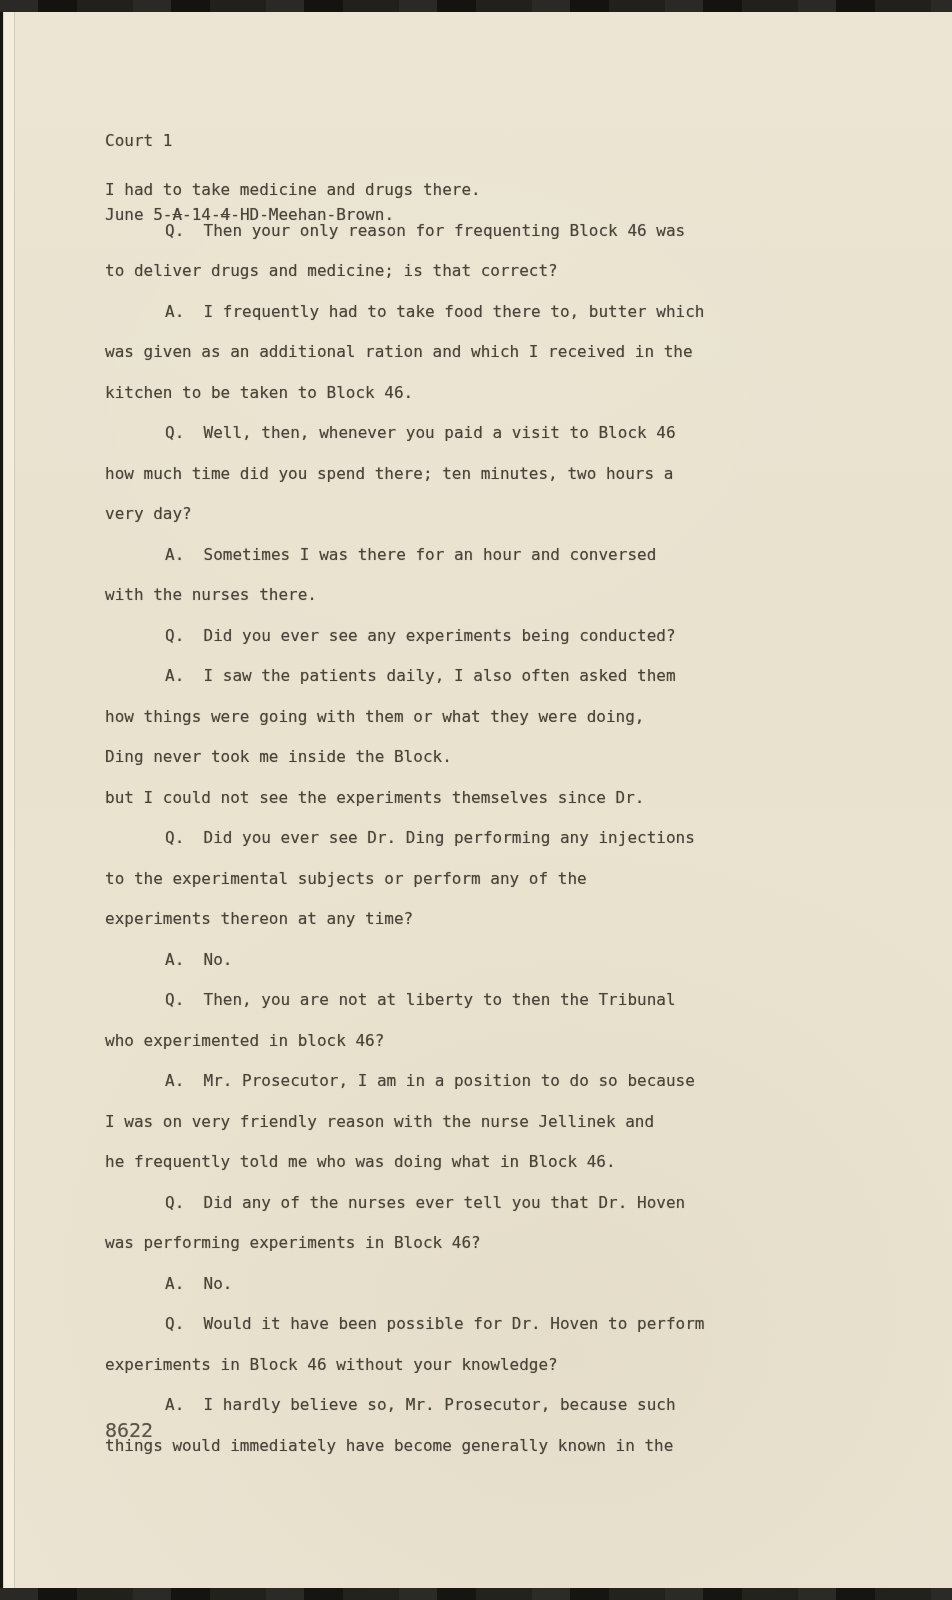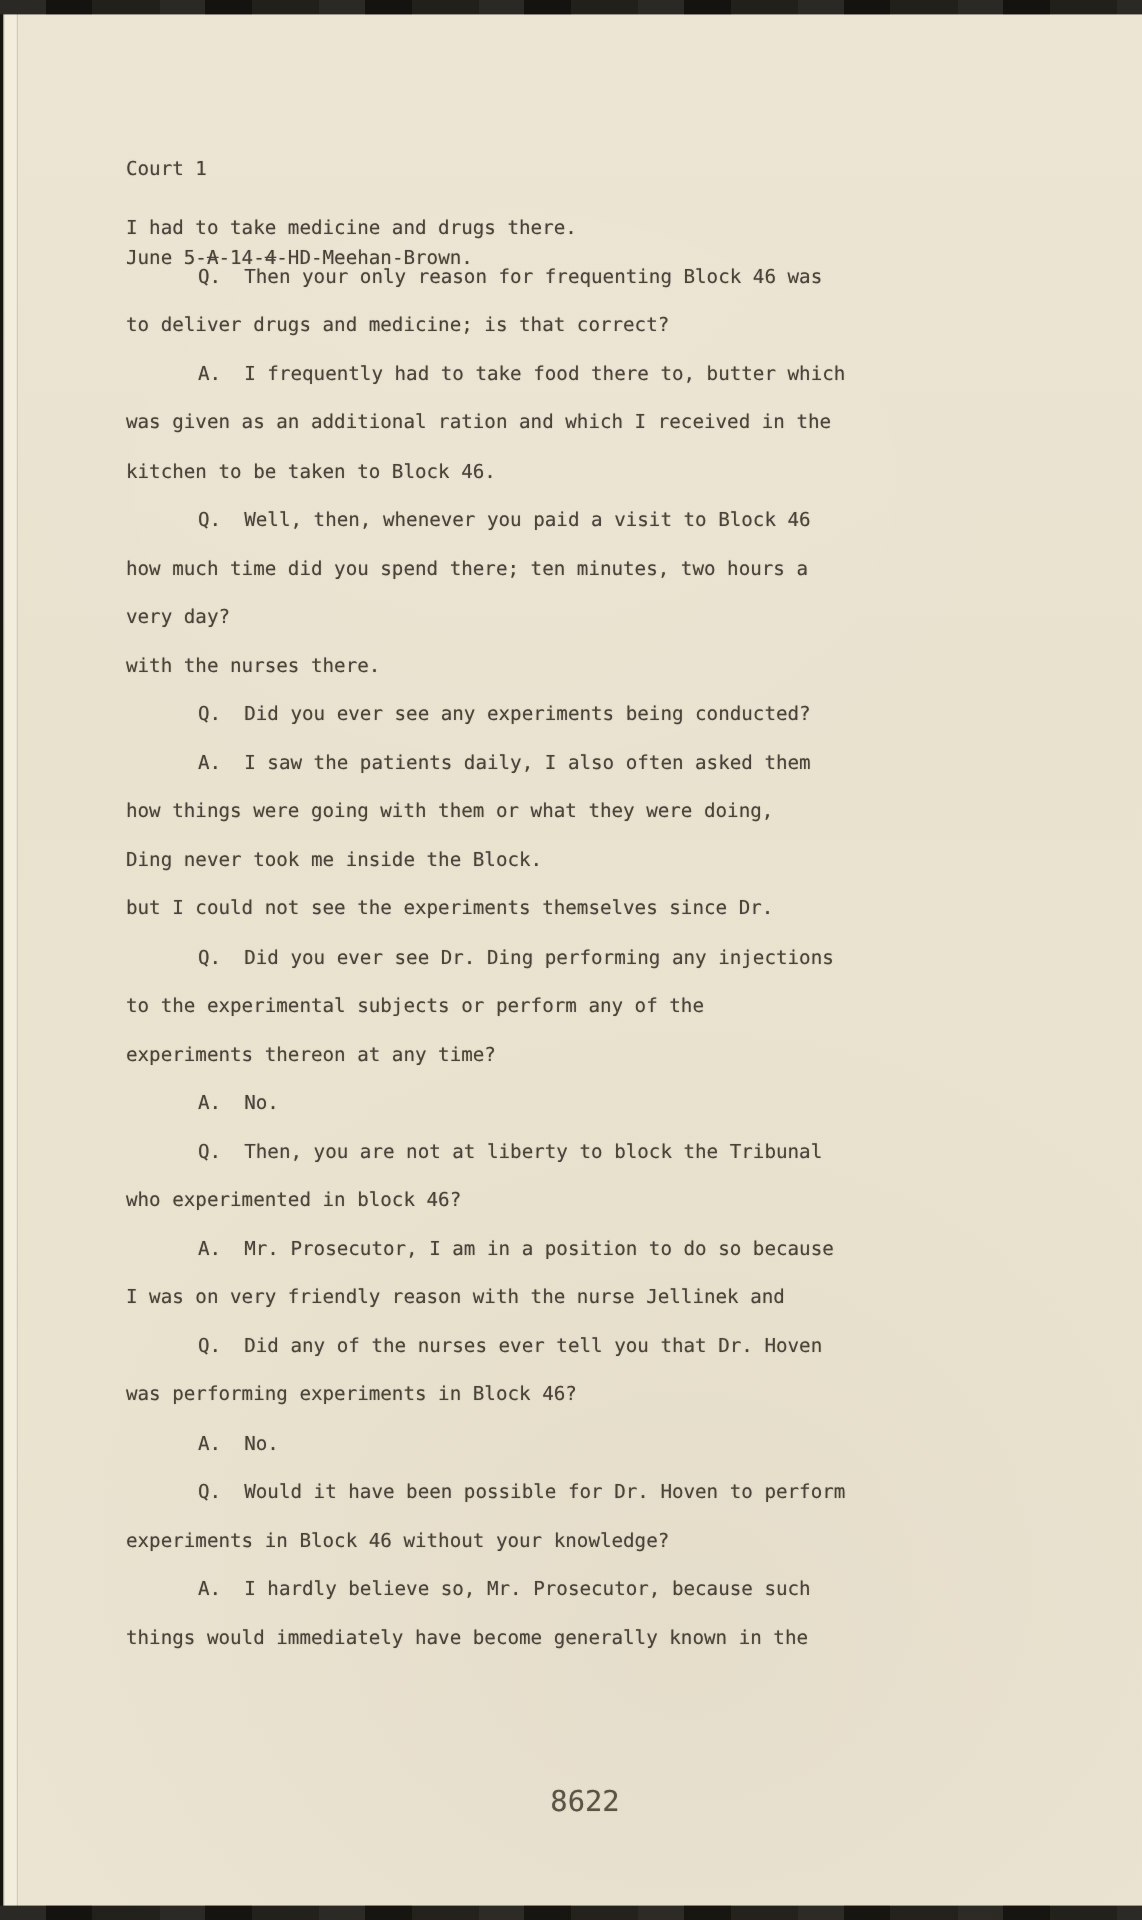--- a/index.html
+++ b/index.html
@@ -55,22 +55,22 @@
   .strike { text-decoration: line-through; }
   .transcript {
     position: absolute; left: 105px; top: 170px; right: 40px;
     font-size: 16px;
   }
   .line {
     line-height: 40.5px; white-space: pre;
   }
   .line.indent { padding-left: 60px; }
   .footer {
-    position: absolute; left: 105px; top: 1489px; width: 765px;
-    text-align: center; font-size: 24px; line-height: 24px;
+    position: absolute; left: 105px; top: 1418px; width: 765px;
+    text-align: left; font-size: 20px; line-height: 24px;
     white-space: pre;
     color: #5b5346;
     text-shadow: 0 0 1px rgba(91,83,70,0.4);
   }
 </style>
 </head>
 <body>
 
 <div class="scan">
   <div class="edge-dark"></div>
@@ -87,34 +87,36 @@
   <div class="transcript ink">
       <div class="line">I had to take medicine and drugs there.</div>
       <div class="line indent">Q.  Then your only reason for frequenting Block 46 was</div>
       <div class="line">to deliver drugs and medicine; is that correct?</div>
       <div class="line indent">A.  I frequently had to take food there to, butter which</div>
       <div class="line">was given as an additional ration and which I received in the</div>
       <div class="line">kitchen to be taken to Block 46.</div>
       <div class="line indent">Q.  Well, then, whenever you paid a visit to Block 46</div>
       <div class="line">how much time did you spend there; ten minutes, two hours a</div>
       <div class="line">very day?</div>
+      <div class="line indent">A.  Sometimes I was there for an hour and conversed</div>
       <div class="line">with the nurses there.</div>
       <div class="line indent">Q.  Did you ever see any experiments being conducted?</div>
       <div class="line indent">A.  I saw the patients daily, I also often asked them</div>
       <div class="line">how things were going with them or what they were doing,</div>
       <div class="line">Ding never took me inside the Block.</div>
       <div class="line">but I could not see the experiments themselves since Dr.</div>
       <div class="line indent">Q.  Did you ever see Dr. Ding performing any injections</div>
       <div class="line">to the experimental subjects or perform any of the</div>
       <div class="line">experiments thereon at any time?</div>
       <div class="line indent">A.  No.</div>
-      <div class="line indent">Q.  Then, you are not at liberty to block the Tribunal</div>
+      <div class="line indent">Q.  Then, you are not at liberty to then the Tribunal</div>
       <div class="line">who experimented in block 46?</div>
       <div class="line indent">A.  Mr. Prosecutor, I am in a position to do so because</div>
       <div class="line">I was on very friendly reason with the nurse Jellinek and</div>
+      <div class="line">he frequently told me who was doing what in Block 46.</div>
       <div class="line indent">Q.  Did any of the nurses ever tell you that Dr. Hoven</div>
       <div class="line">was performing experiments in Block 46?</div>
       <div class="line indent">A.  No.</div>
       <div class="line indent">Q.  Would it have been possible for Dr. Hoven to perform</div>
       <div class="line">experiments in Block 46 without your knowledge?</div>
       <div class="line indent">A.  I hardly believe so, Mr. Prosecutor, because such</div>
       <div class="line">things would immediately have become generally known in the</div>
     </div>
 
   <div class="footer">8622</div>

